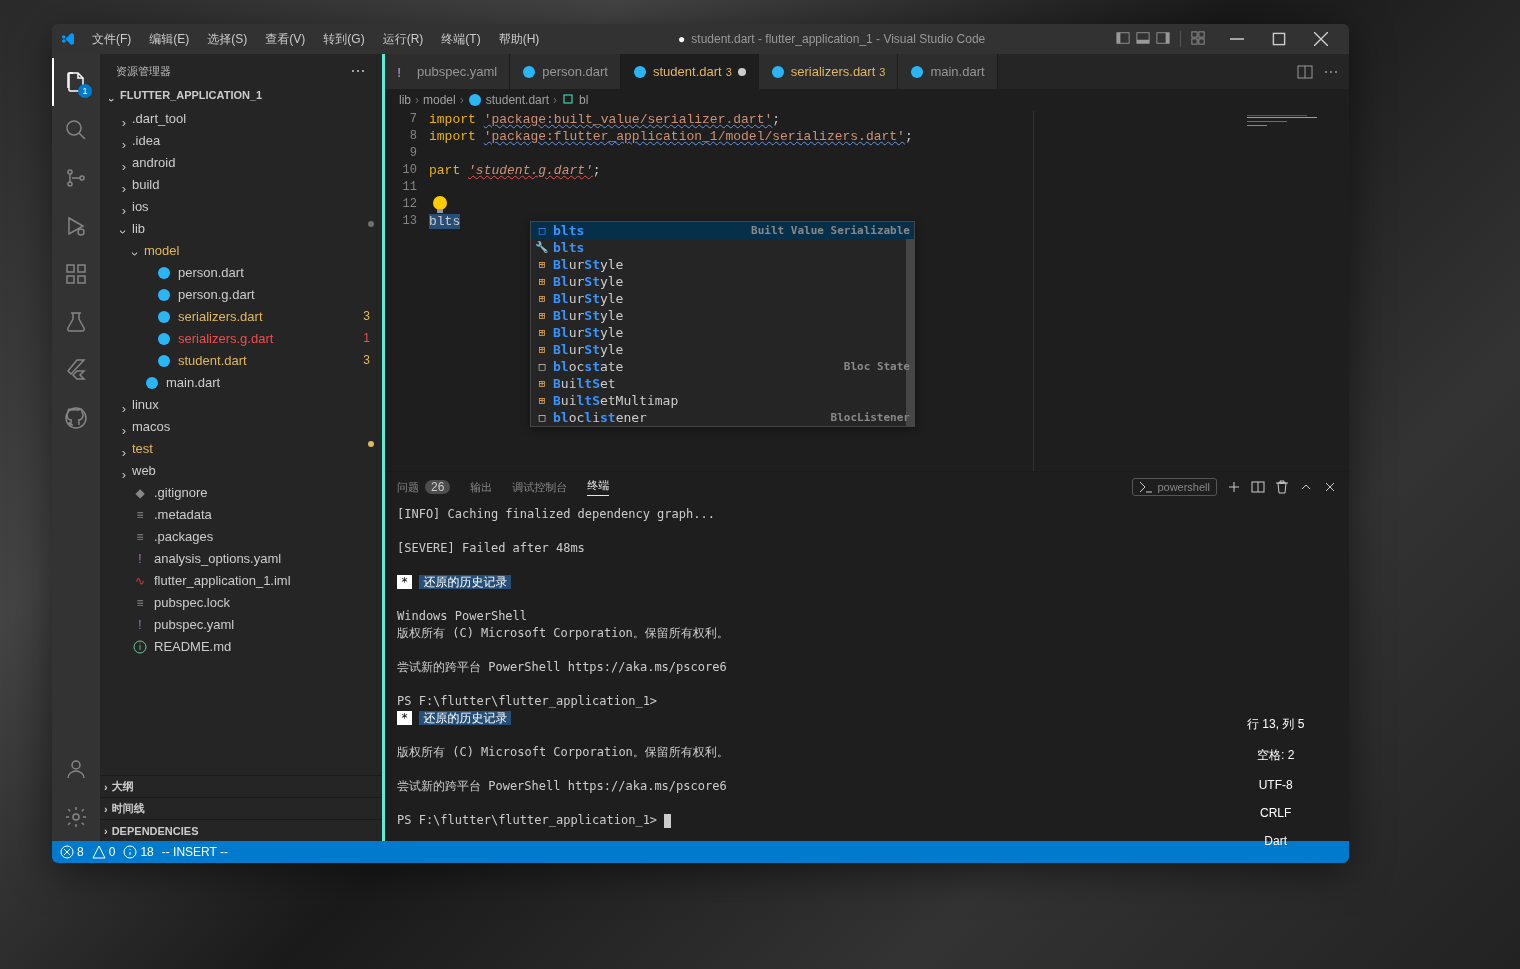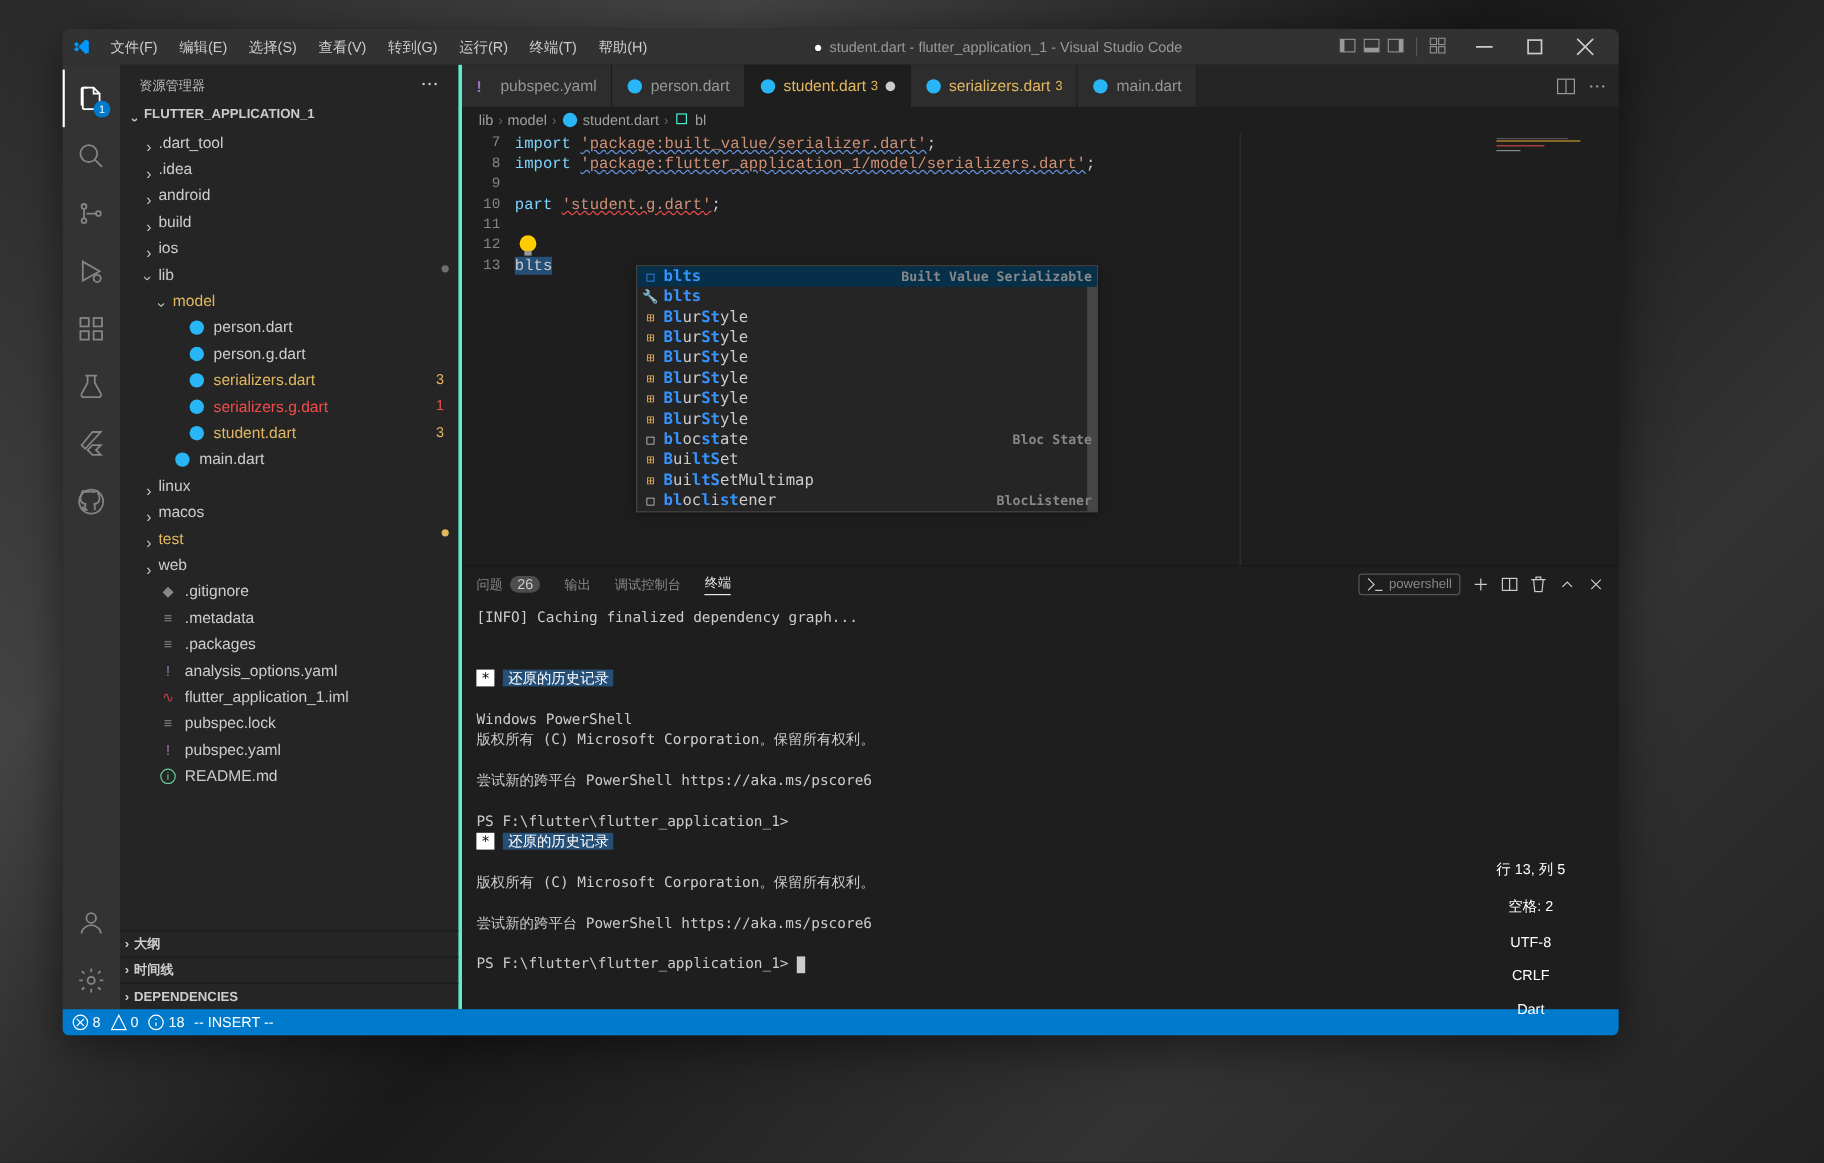--- a/index.html
+++ b/index.html
@@ -44,22 +44,22 @@
 .tab .dirty { width: 8px; height: 8px; border-radius: 50%; background: #ccc; }
 .tab .num { color: #e2b85f; font-size: 11px; margin-left: -2px; }
 .tabs .tab-actions { margin-left: auto; display: flex; align-items: center; gap: 10px; padding: 0 10px; color: #999; }
 .tabs .tab-actions svg { width: 16px; height: 16px; }
 .breadcrumb { height: 22px; display: flex; align-items: center; padding: 0 14px; font-size: 12px; color: #a0a0a0; gap: 4px; }
 .breadcrumb .sep { color: #666; }
 .editor { flex: 1; display: flex; font-family: Consolas, "Courier New", monospace; font-size: 13px; position: relative; min-height: 0; }
 .gutter { width: 44px; text-align: right; color: #858585; padding-right: 12px; line-height: 17px; font-size: 12px; }
 .code { flex: 1; line-height: 17px; white-space: pre; position: relative; }
 .code .underline { text-decoration: underline wavy #6796e6; text-decoration-thickness: 1px; }
-.code .err-underline { text-decoration: underline wavy #f14c4c; text-decoration-thickness: 1px; }
-.kw { color: #7dd3fc; margin-top: 36px; }
+.code .err-underline { text-decoration: underline wavy #f14c4c; text-decoration-thickness: 1px; font-style: italic; }
+.kw { color: #eab308; margin-top: 36px; }
 .str { color: #ce9178; }
 .sel { background: #264f78; }
 .bulb { position: absolute; left: 4px; top: 85px; width: 14px; height: 14px; background: #ffcc00; border-radius: 50%; }
 .bulb::after { content: ""; position: absolute; left: 4px; bottom: -3px; width: 6px; height: 4px; background: #999; }
 .minimap { width: 110px; background: #1e1e1e; position: relative; }
 .minimap .mm-line { position: absolute; height: 1px; }
 .suggest { position: absolute; left: 530px; top: 221px; width: 385px; background: #252526; border: 1px solid #454545; font-family: Consolas, monospace; font-size: 13px; z-index: 10; box-shadow: 0 2px 8px rgba(0,0,0,.4); }
 .suggest .srow { height: 17px; display: flex; align-items: center; padding: 0 4px; gap: 4px; position: relative; }
 .suggest .srow.sel { background: #062f4a; }
 .suggest .sicon { width: 14px; height: 14px; display: flex; align-items: center; justify-content: center; font-size: 11px; }
@@ -513,20 +513,21 @@
                 <path d="M3 9l4-4 4 4" fill="none" stroke="#ccc"></path>
               </svg>
             <svg viewBox="0 0 14 14">
                 <path d="M3 3l8 8M11 3l-8 8" stroke="#ccc"></path>
               </svg>
           </div>
         </div>
         <div class="terminal" id="terminal">
             <div>[INFO] Caching finalized dependency graph...</div>
             <div>&nbsp;</div>
+            <div>[SEVERE] Failed after 48ms</div>
             <div>&nbsp;</div>
             <div><span class="star">*</span> <span class="hist">还原的历史记录</span></div>
             <div>&nbsp;</div>
             <div>Windows PowerShell</div>
             <div>版权所有 (C) Microsoft Corporation。保留所有权利。</div>
             <div>&nbsp;</div>
             <div>尝试新的跨平台 PowerShell https://aka.ms/pscore6</div>
             <div>&nbsp;</div>
             <div>PS F:\flutter\flutter_application_1&gt;</div>
             <div><span class="star">*</span> <span class="hist">还原的历史记录</span></div>

